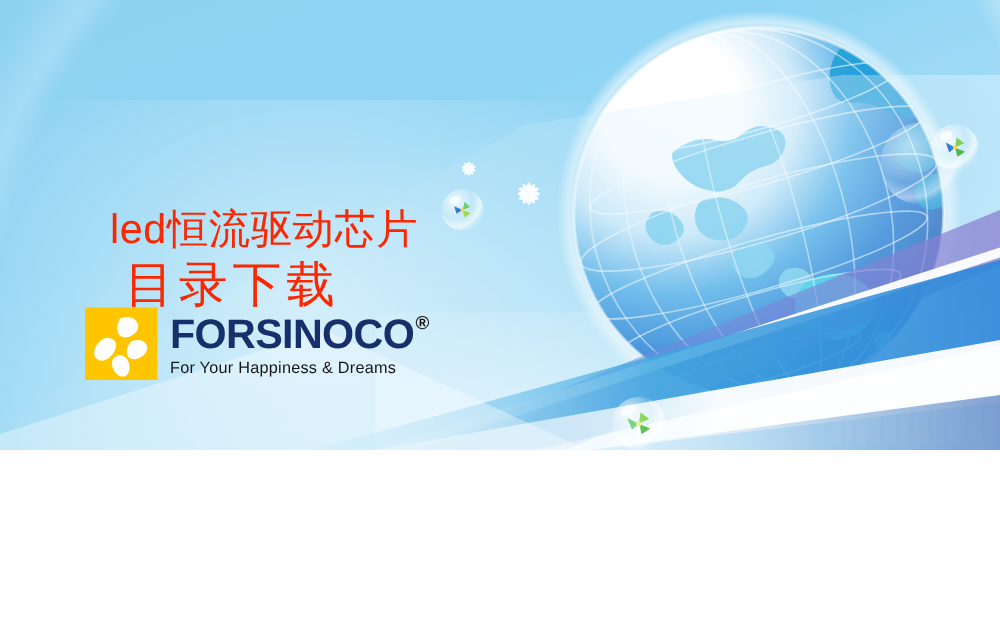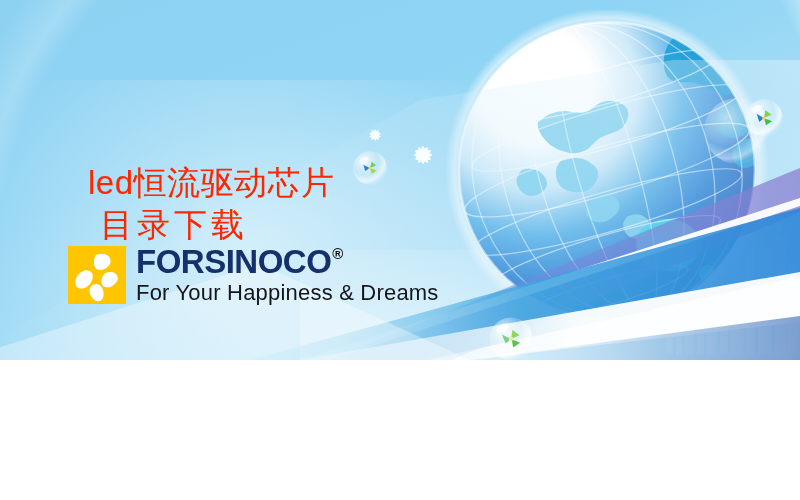--- a/index.html
+++ b/index.html
@@ -105,21 +105,21 @@
   #headline {
     position: absolute;
     left: 88px; top: 162px;
     z-index: 40;
     color: #fb2700;
     font-family: "Liberation Sans", "DejaVu Sans", sans-serif;
     line-height: 1.28;
     white-space: nowrap;
   }
   #headline .line1 { font-size: 33px; letter-spacing: .5px; }
-  #headline .line2 { font-size: 33px; letter-spacing: 4px; padding-left: 12px; display:block; }
+  #headline .line2 { font-size: 39px; letter-spacing: 4px; padding-left: 12px; display:block; }
 
   
   #logo {
     position: absolute;
     left: 68px; bottom: 56px;
     z-index: 40;
     display: flex;
     align-items: center;
     gap: 10px;
   }
@@ -141,21 +141,21 @@
   }
   #logo-reg {
     font-size: 15px;
     color: #111111;
     margin-left: 1px;
     margin-top: 1px;
     font-weight: bold;
   }
   #logo-tagline {
     font-family: "Liberation Sans", sans-serif;
-    font-size: 22px;
+    font-size: 13px;
     color: #15161a;
     letter-spacing: .2px;
     margin-top: 4px;
     white-space: nowrap;
   }
 </style>
 </head>
 <body>
 
 <div id="banner">

